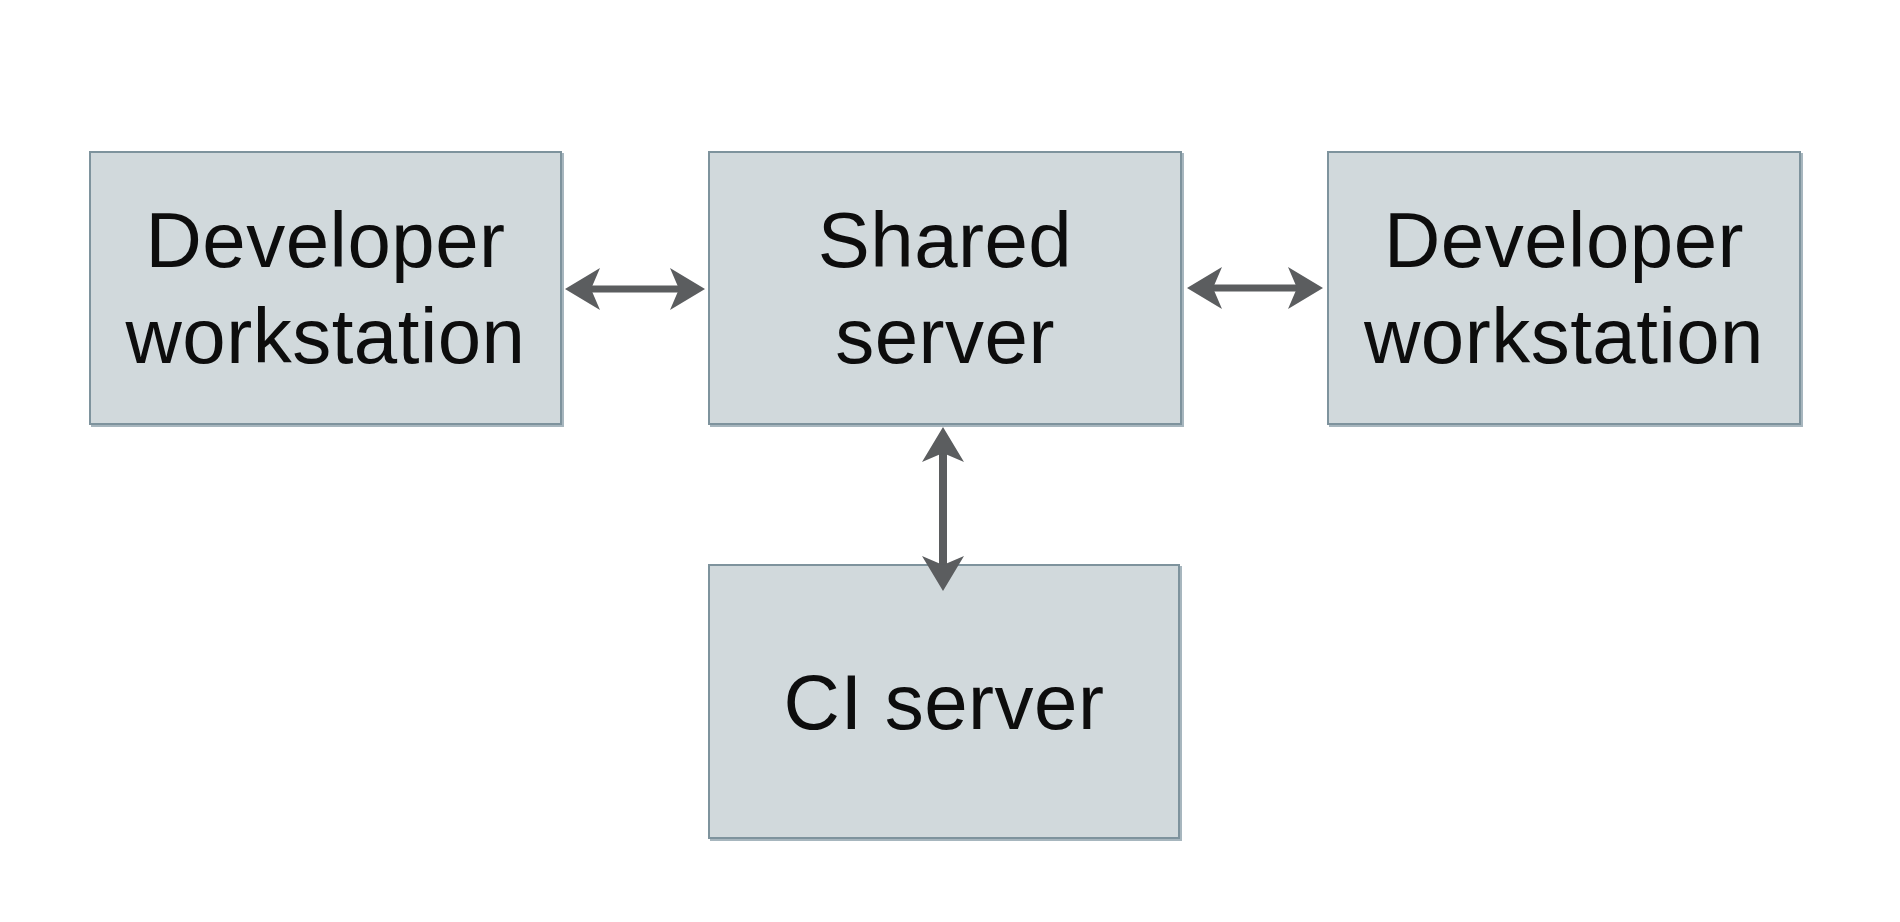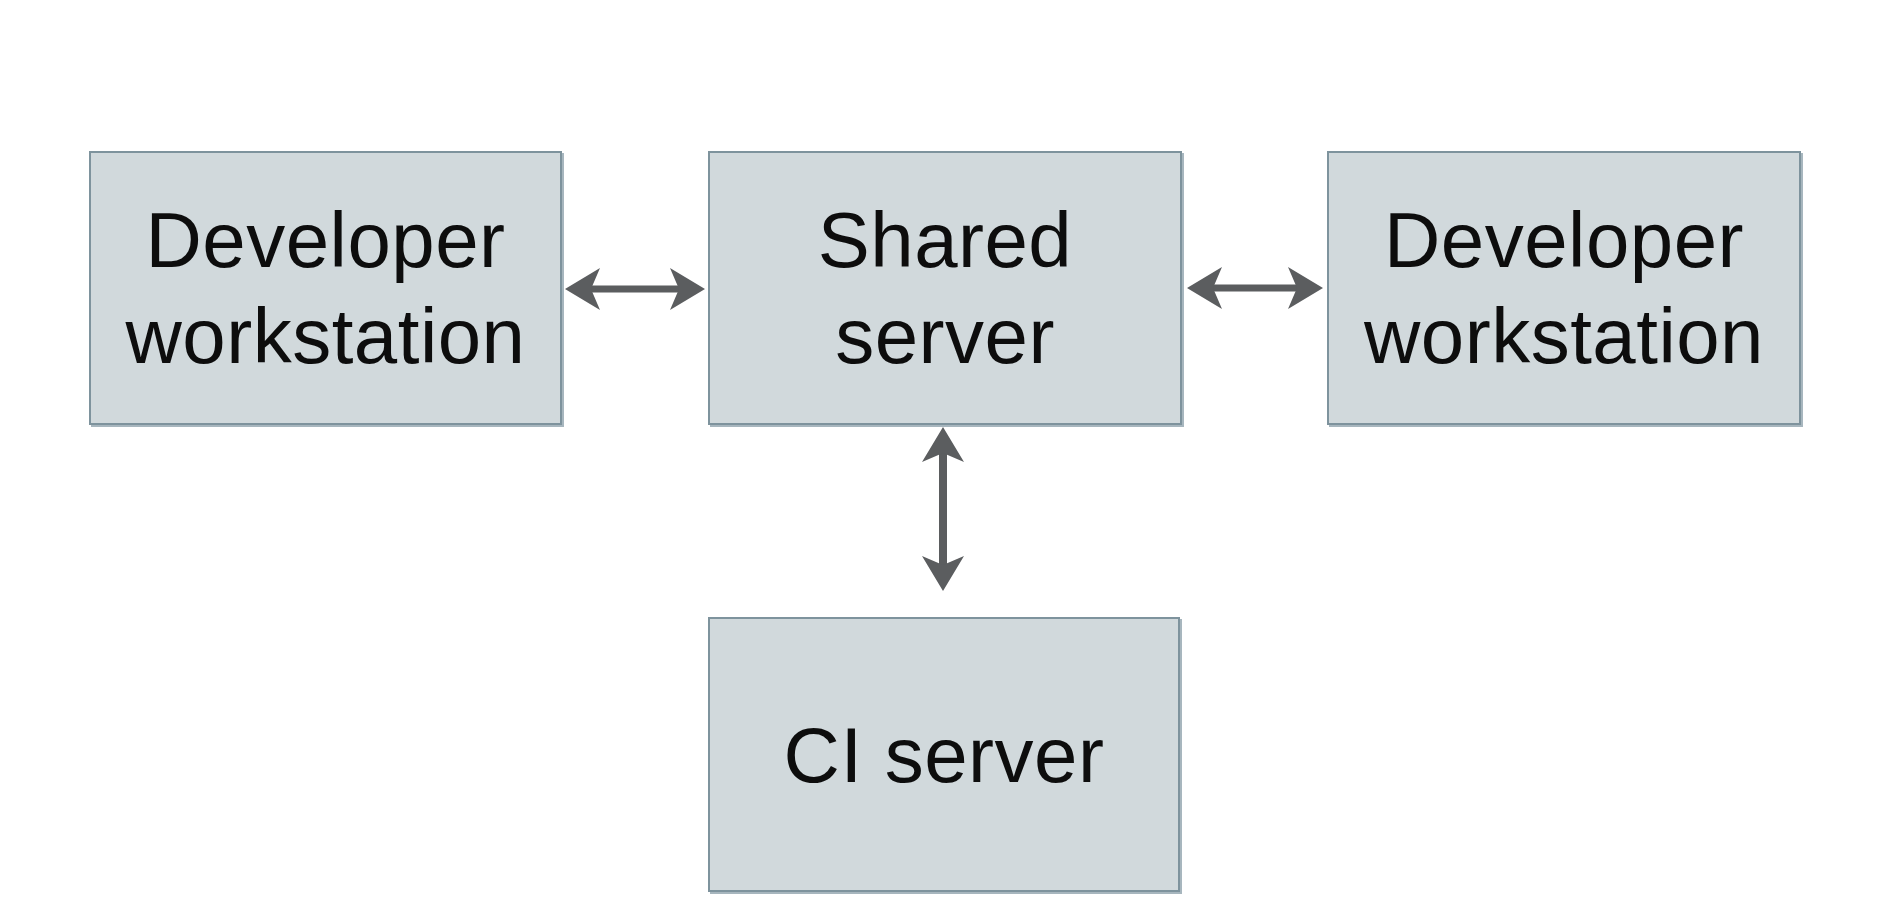--- a/index.html
+++ b/index.html
@@ -38,21 +38,21 @@
   .node-label {
     font-size: 78px;
     line-height: 96px;
     color: var(--text);
     letter-spacing: 0.5px;
     padding: 0 10px;
   }
   .node-dev-left   { left:  89px; top: 103px; width: 473px; height: 274px; }
   .node-shared     { left: 708px; top: 103px; width: 474px; height: 274px; }
   .node-dev-right  { left: 1327px; top: 103px; width: 474px; height: 274px; }
-  .node-ci         { left: 708px; top: 569px; width: 472px; height: 275px; }
+  .node-ci         { left: 708px; top: 516px; width: 472px; height: 275px; }
   .arrow-layer {
     position: absolute;
     left: 0; top: 0;
     width: 1900px;
     height: 922px;
     pointer-events: none;
   }
   .arrow-shaft { stroke: var(--arrow); fill: none; }
   .arrow-head  { fill: var(--arrow); stroke: none; }
 </style>

